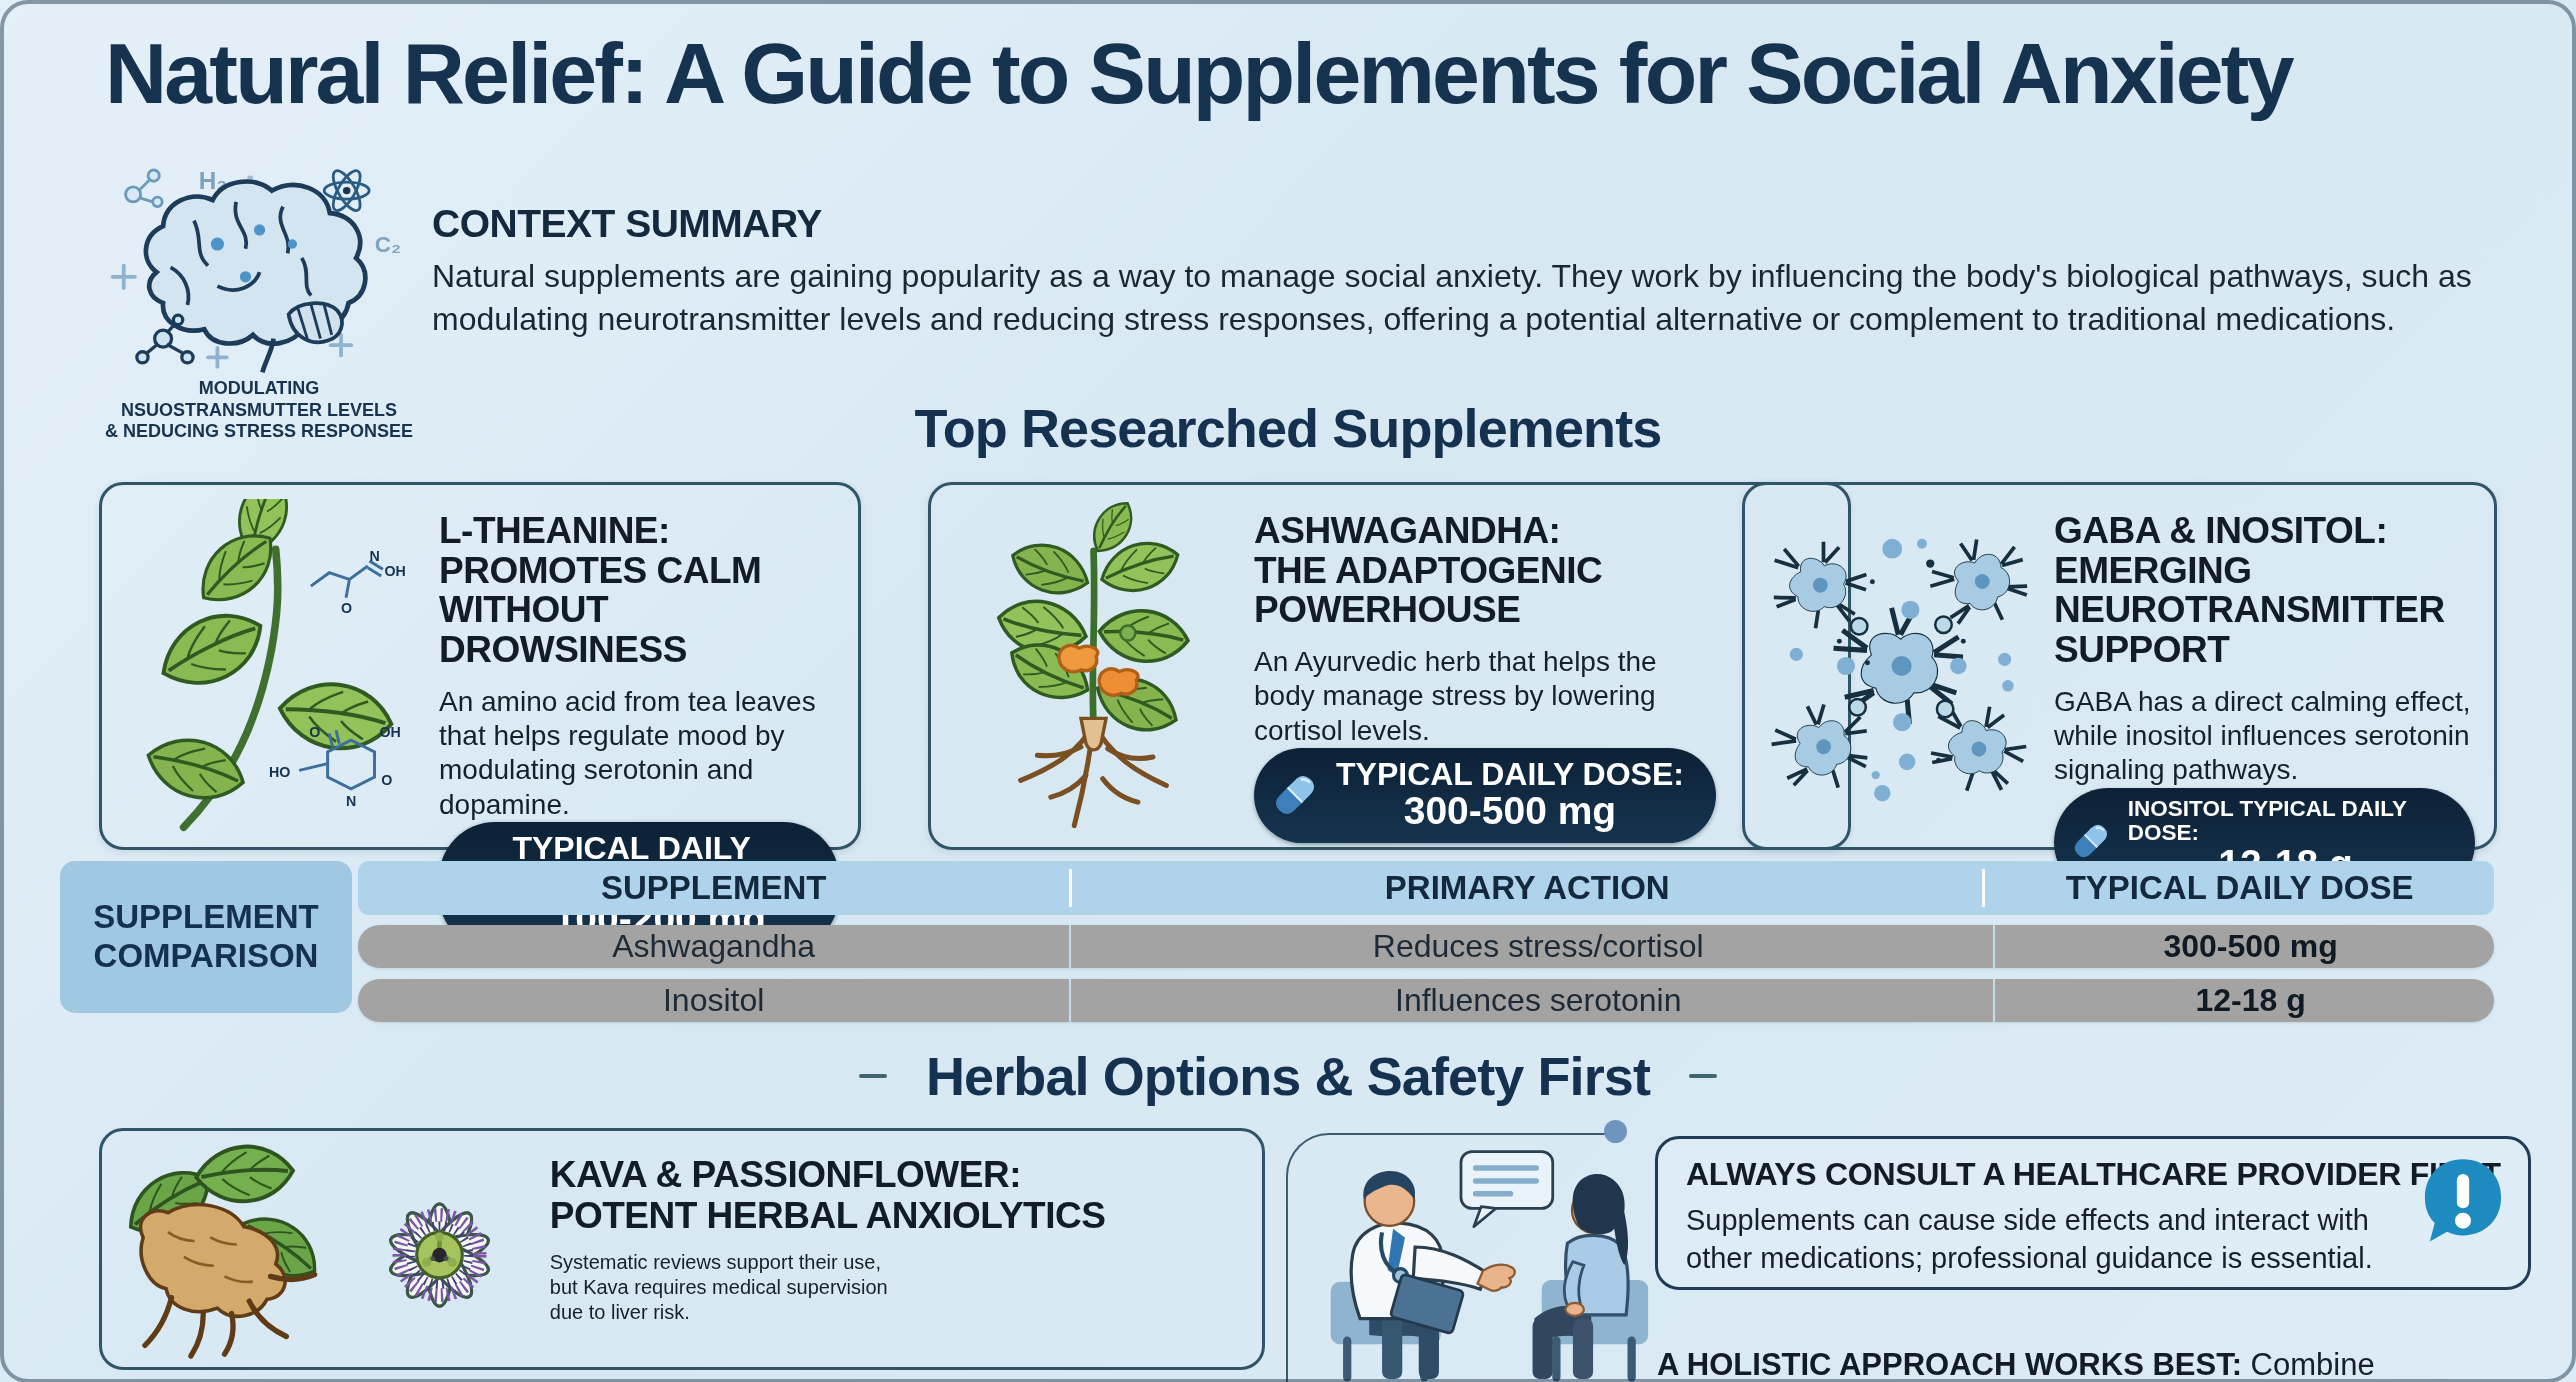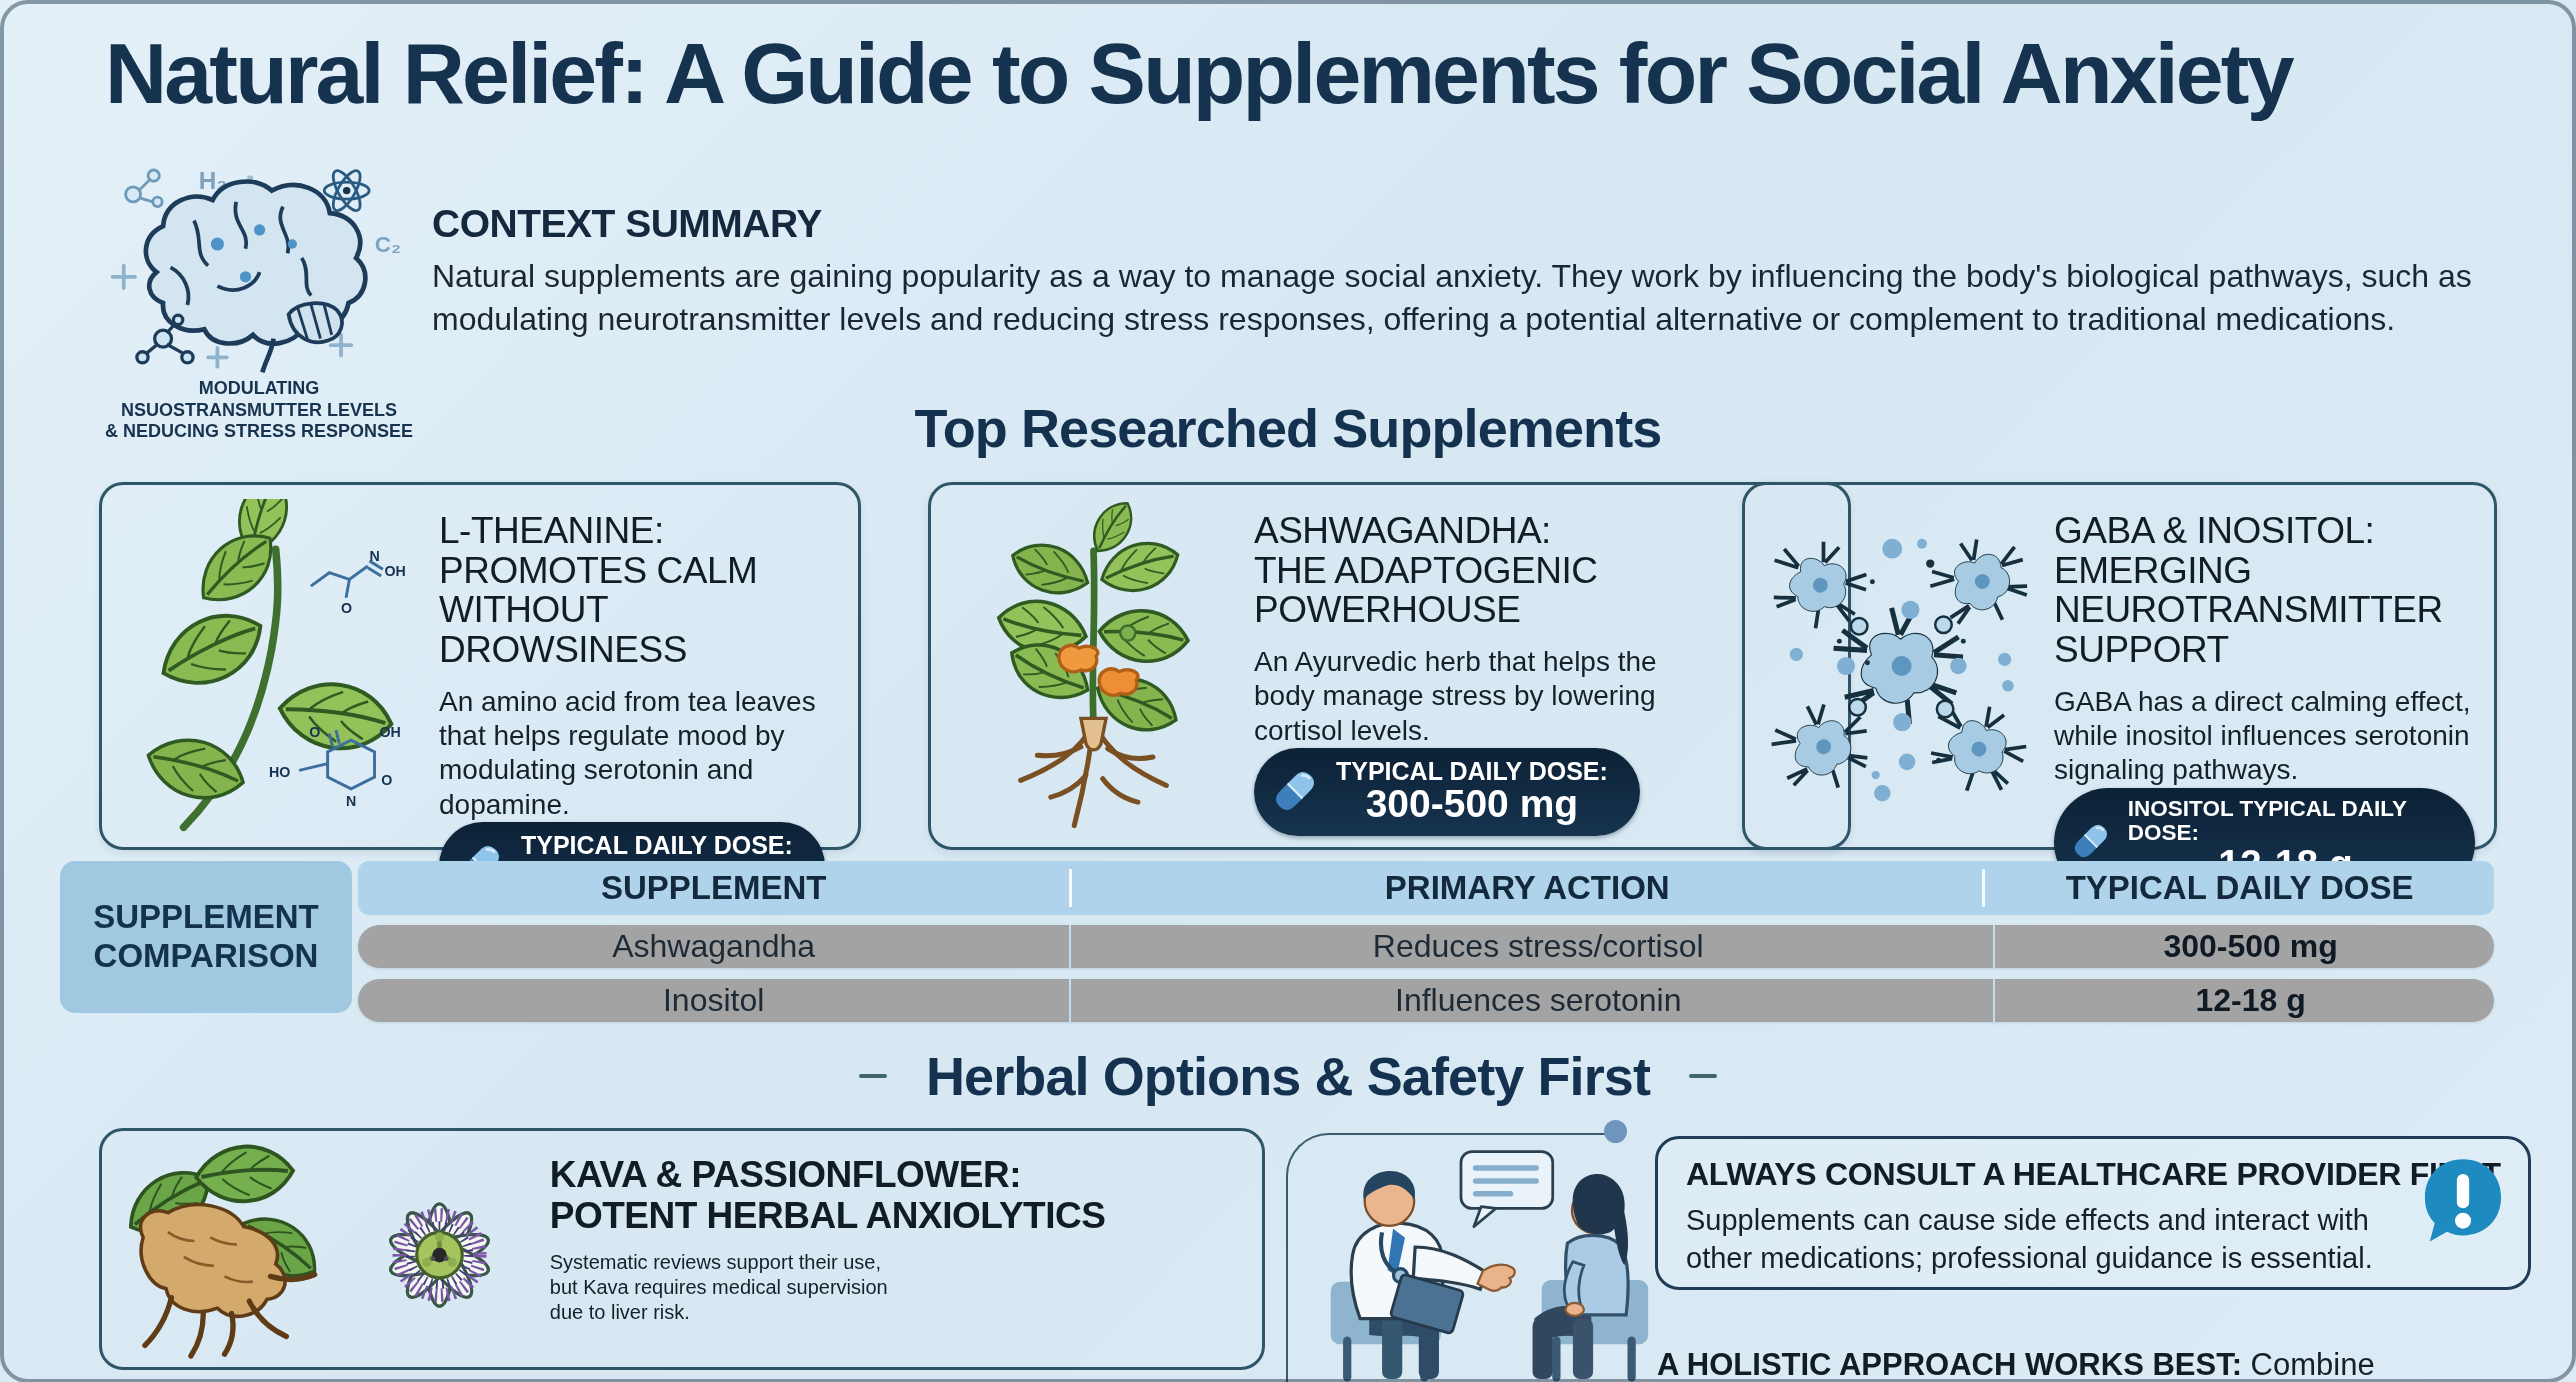--- a/index.html
+++ b/index.html
@@ -16,27 +16,27 @@
   .brain-caption{left:96px;top:378px;width:326px;font-size:18px;font-weight:700;color:#17334e;text-align:center;line-height:1.2;white-space:pre-line;}
   .ctx-h{left:432px;top:202px;font-size:39px;font-weight:800;color:#14293d;letter-spacing:-0.5px;}
   .ctx-p{left:432px;top:255px;width:2069px;font-size:32px;line-height:1.33;color:#1a2733;white-space:pre-line;}
   .h1{left:0;top:397px;width:100%;text-align:center;font-size:54px;font-weight:800;color:#14324f;letter-spacing:-0.9px;}
   .h2row{left:0;top:1045px;width:100%;display:flex;align-items:center;justify-content:center;gap:39px;}
   .h2row .dash{width:28px;height:4.7px;background:#41656f;border-radius:2.8px;}
   .h2row .h2{font-size:54px;font-weight:800;color:#14324f;letter-spacing:-0.9px;}
   .card{top:482px;height:368px;border:3.7px solid #2f5568;border-radius:24px;box-shadow:0 2.8px 7.5px rgba(30,60,80,.10);display:flex;padding:15px;box-sizing:border-box;}
   .card .ill{flex:0 0 auto;display:flex;align-items:center;justify-content:center;}
   .card .txt{flex:1 1 auto;display:flex;flex-direction:column;padding:11.2px 3.7px 9.4px 13px;min-width:0;}
-  .card-title{font-size:37px;font-weight:400;line-height:1.07;color:#121c26;letter-spacing:-0.5px;white-space:pre-line;}
+  .card-title{font-size:37px;font-weight:700;line-height:1.07;color:#121c26;letter-spacing:-0.5px;white-space:pre-line;}
   .card-body{margin-top:15px;font-size:28px;line-height:1.23;color:#15202b;white-space:pre-line;}
   .pill{margin-top:auto;align-self:flex-start;display:inline-flex;align-items:center;gap:13px;
     background:linear-gradient(180deg,#0c2136 0%,#16344f 100%);
     border-radius:56px;padding:9.4px 32px 11.2px 13px;box-shadow:0 1.9px 4.7px rgba(10,30,50,.35);}
   .pilltxt{display:flex;flex-direction:column;align-items:center;line-height:1.05;}
-  .plabel{font-size:25px;font-weight:700;color:#ffffff;letter-spacing:0;}
+  .plabel{font-size:32px;font-weight:700;color:#ffffff;letter-spacing:0;}
   .plabel.small{font-size:22.5px;}
   .pvalue{font-size:39px;font-weight:800;color:#ffffff;}
   .tbl-panel{left:60px;top:861px;width:292px;height:152px;background:#a1c8e1;border-radius:15px;
     display:flex;align-items:center;justify-content:center;text-align:center;
     font-size:33px;font-weight:800;color:#14324e;line-height:1.18;white-space:pre-line;}
   .tbl{left:358px;top:861px;width:2136px;}
   .tbl-head{display:flex;height:54px;background:#aed3ea;border-radius:11.2px;align-items:center;
     font-size:33px;font-weight:800;color:#14293d;}
   .tbl-row{display:flex;height:43px;margin-top:10.3px;background:#a3a3a3;border-radius:22.5px;align-items:center;
     font-size:32px;color:#1d2a36;box-shadow:0 0.9px 2.8px rgba(60,100,130,.18);}

